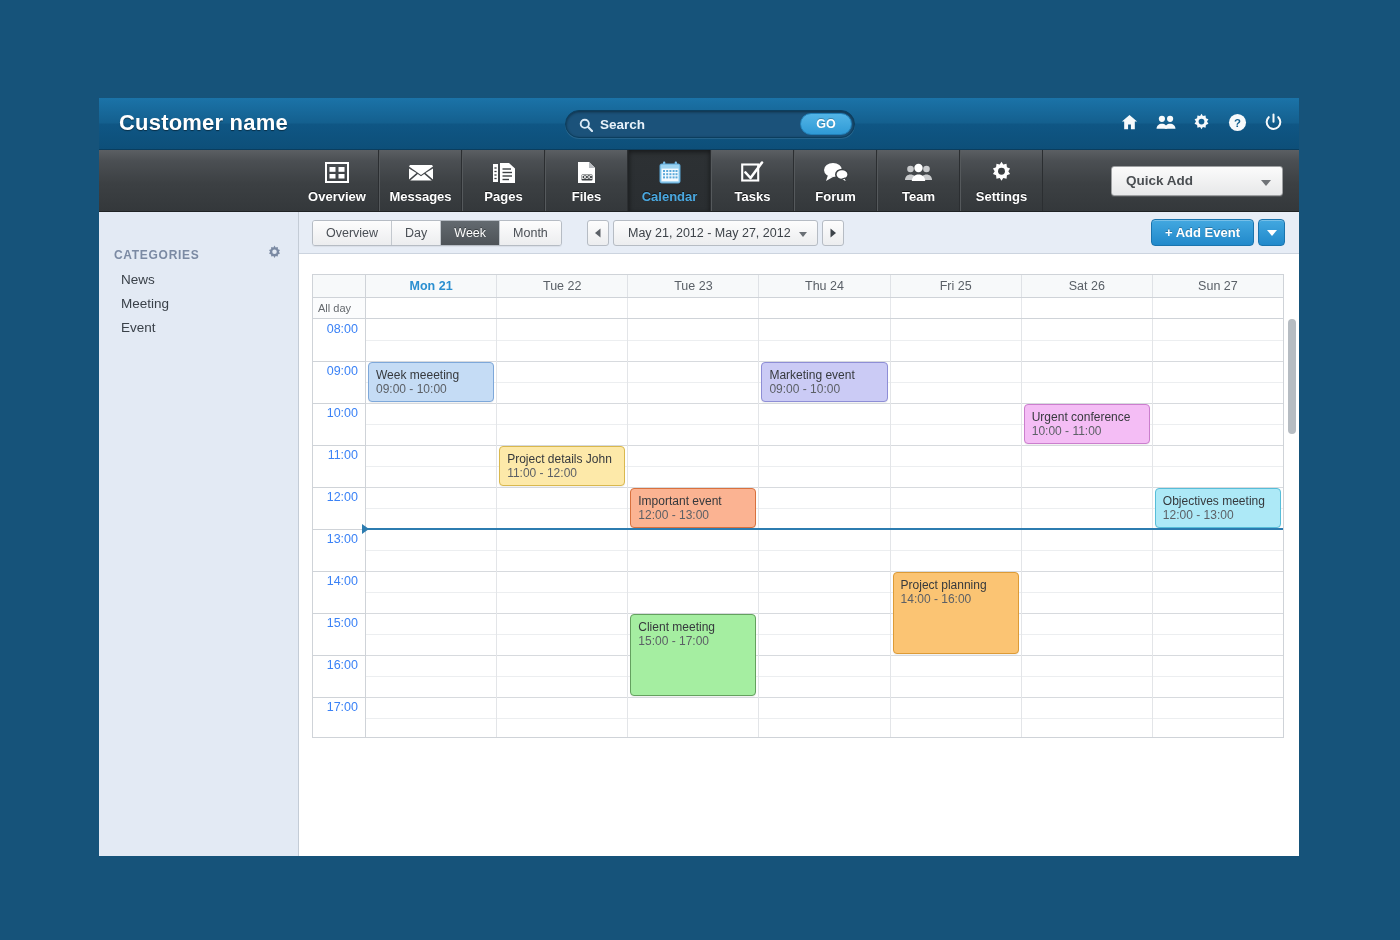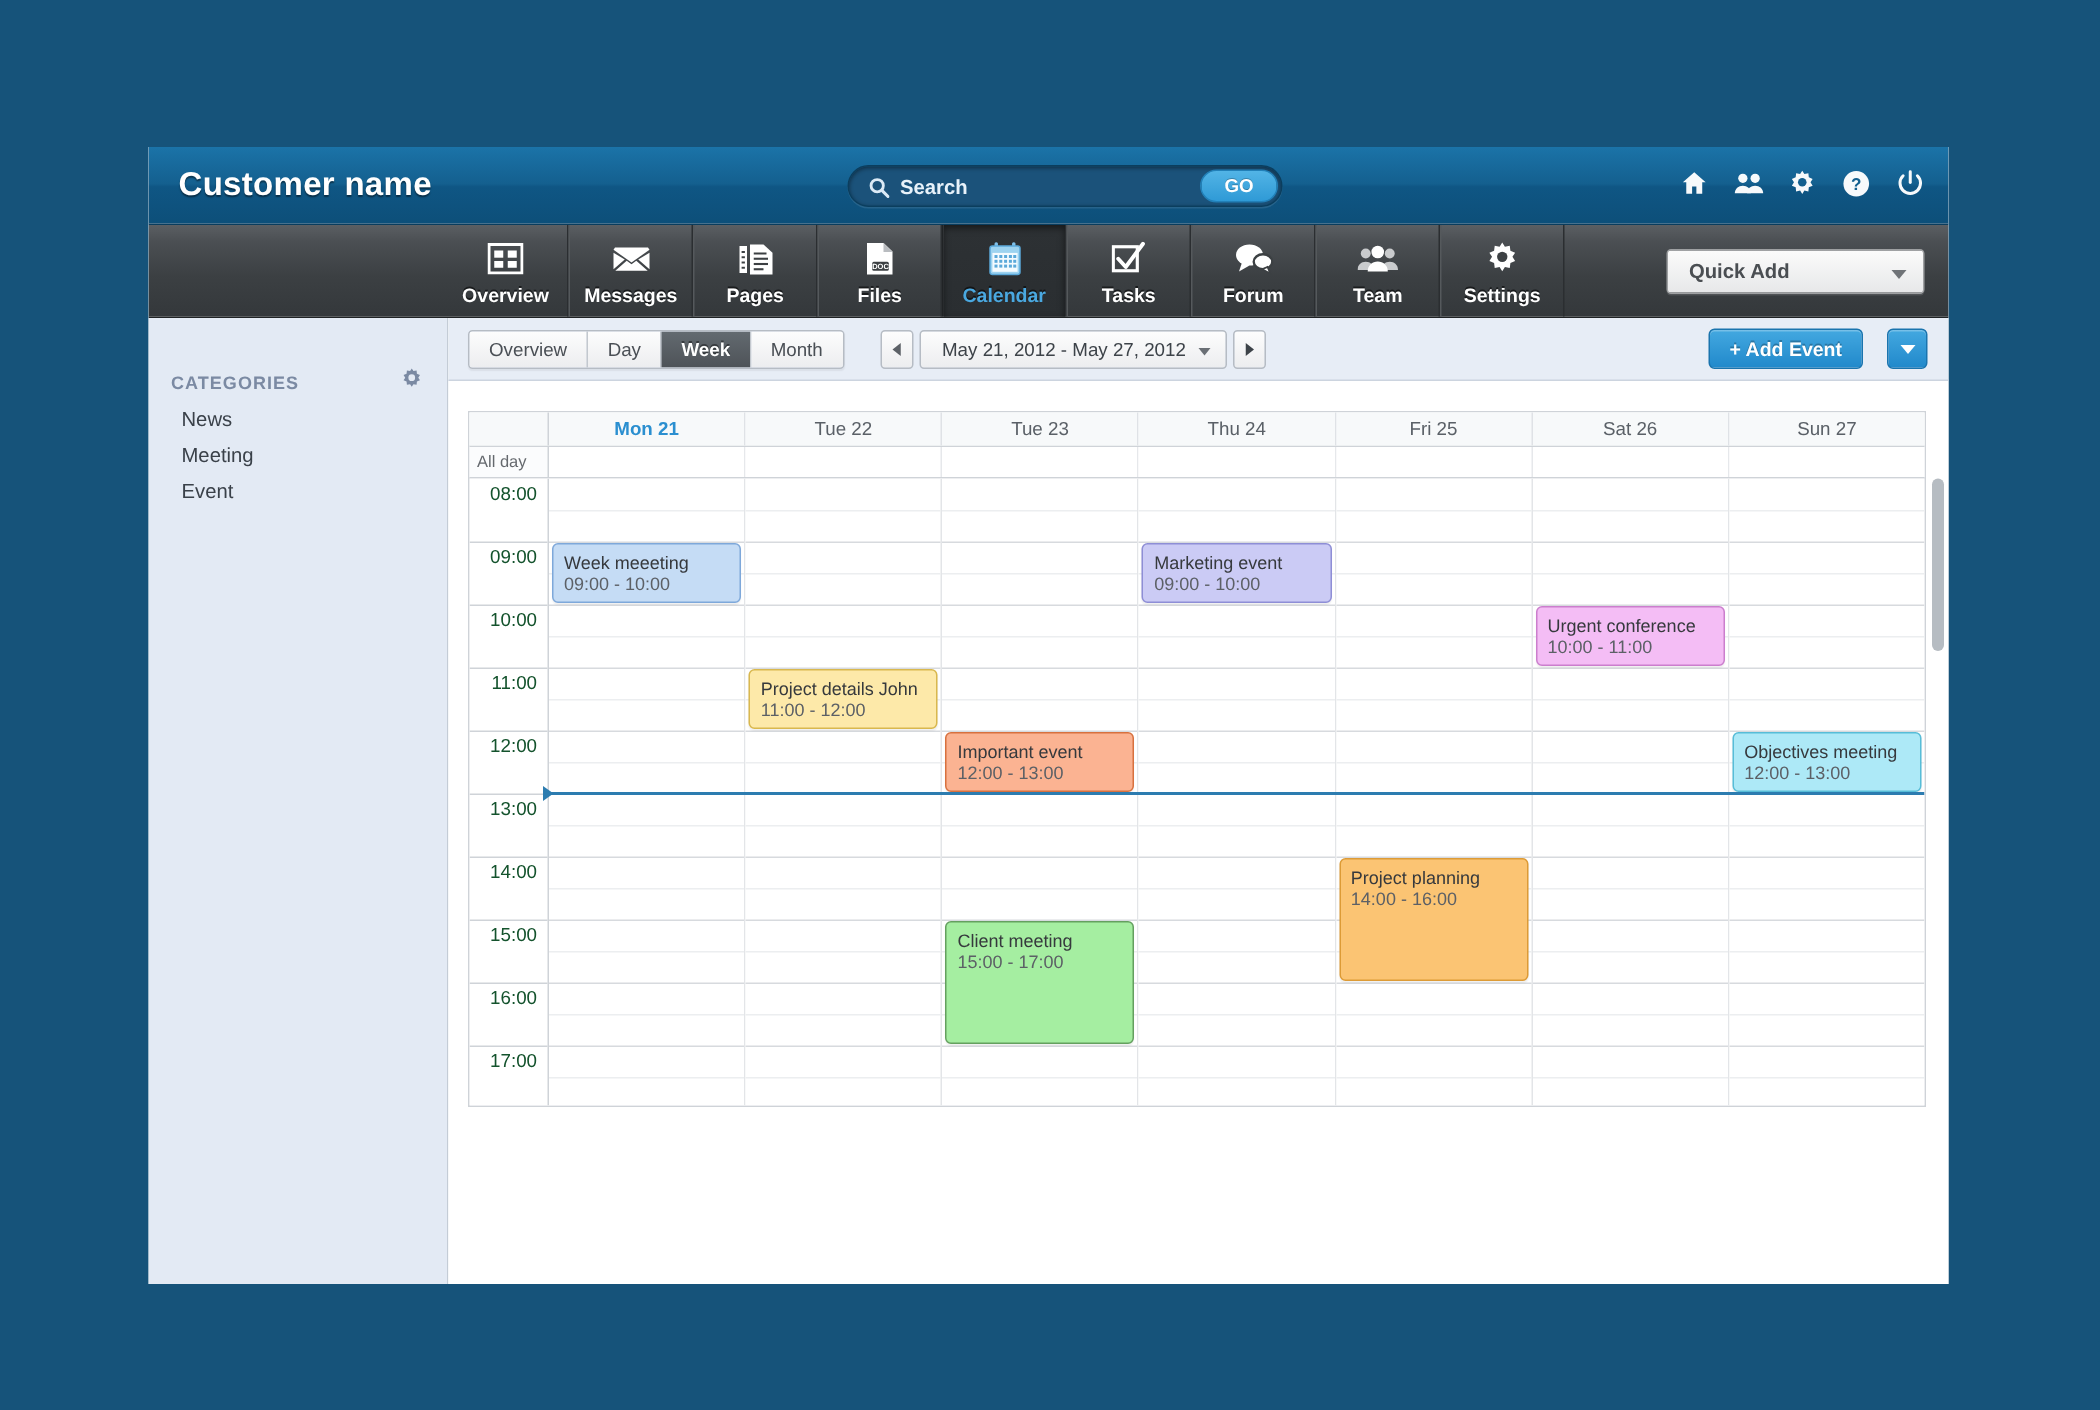--- a/index.html
+++ b/index.html
@@ -172,21 +172,21 @@
   .vs-btn {
     padding: 0 13px; height: 24px; line-height: 24px;
     font-size: 12.5px; color: #4a4f55;
     background: linear-gradient(to bottom, #fdfdfd 0%, #ecedef 100%);
     border-right: 1px solid #c3c8ce;
     cursor: pointer;
   }
   .vs-btn:last-child { border-right: none; }
   .vs-btn.active {
     background: linear-gradient(to bottom, #636a70 0%, #4e5358 100%);
-    color: #ffffff; font-weight: bold;
+    color: #ffffff; font-weight: normal;
     text-shadow: 0 -1px 0 rgba(0,0,0,.4);
   }
   .daterange { position: absolute; left: 288px; top: 8px; display: flex; gap: 4px; }
   .dr-arrow {
     width: 22px; height: 26px;
     background: linear-gradient(to bottom, #fdfdfd 0%, #ecedef 100%);
     border: 1px solid #b6bcc4; border-radius: 3px;
     display: flex; align-items: center; justify-content: center;
     cursor: pointer;
   }
@@ -196,21 +196,21 @@
     border: 1px solid #b6bcc4; border-radius: 3px;
     font-size: 12.5px; color: #3d4349; line-height: 25px;
     position: relative; cursor: pointer;
   }
   .dr-box .dr-caret {
     position: absolute; right: 10px; top: 11px;
     width: 0; height: 0;
     border-left: 4px solid transparent; border-right: 4px solid transparent;
     border-top: 5px solid #6a6f75;
   }
-  .addevent-wrap { position: absolute; right: 14px; top: 7px; display: flex; gap: 16px; }
+  .addevent-wrap { position: absolute; right: 14px; top: 7px; display: flex; gap: 4px; }
   .addevent {
     height: 27px; padding: 0 13px;
     background: linear-gradient(to bottom, #43a8e0 0%, #2189cb 100%);
     border: 1px solid #1a74ae; border-radius: 4px;
     color: #fff; font-size: 13px; font-weight: bold; line-height: 26px;
     text-shadow: 0 -1px 0 rgba(0,0,0,.25);
     box-shadow: inset 0 1px 0 rgba(255,255,255,.28);
     cursor: pointer;
   }
   .addevent-caret {
@@ -263,21 +263,21 @@
   .allday-cell:last-child { border-right: none; }
 
   .grid-wrap { position: relative; height: 418px; overflow: hidden; }
   .grid { position: relative; display: flex; height: 418px; }
   .time-col {
     width: 53px; min-width: 53px; border-right: 1px solid #cfd3d8;
     position: relative; background: #ffffff;
   }
   .time-lbl {
     position: absolute; right: 7px;
-    font-size: 12.5px; color: #14532d; line-height: 14px;
+    font-size: 12.5px; color: #3b82f6; line-height: 14px;
   }
   .day-col { flex: 1; border-right: 1px solid #e3e5e8; position: relative; background: #fff; }
   .day-col:last-child { border-right: none; }
   .hr-line { position: absolute; left: 0; right: 0; height: 1px; background: #d7dade; }
   .half-line { position: absolute; left: 0; right: 0; height: 1px; background: #eceef0; }
   .tl-hr { position: absolute; left: 0; right: 0; height: 1px; background: #cfd3d8; }
 
   .event {
     position: absolute; left: 2px; right: 2px;
     border-radius: 4px;

